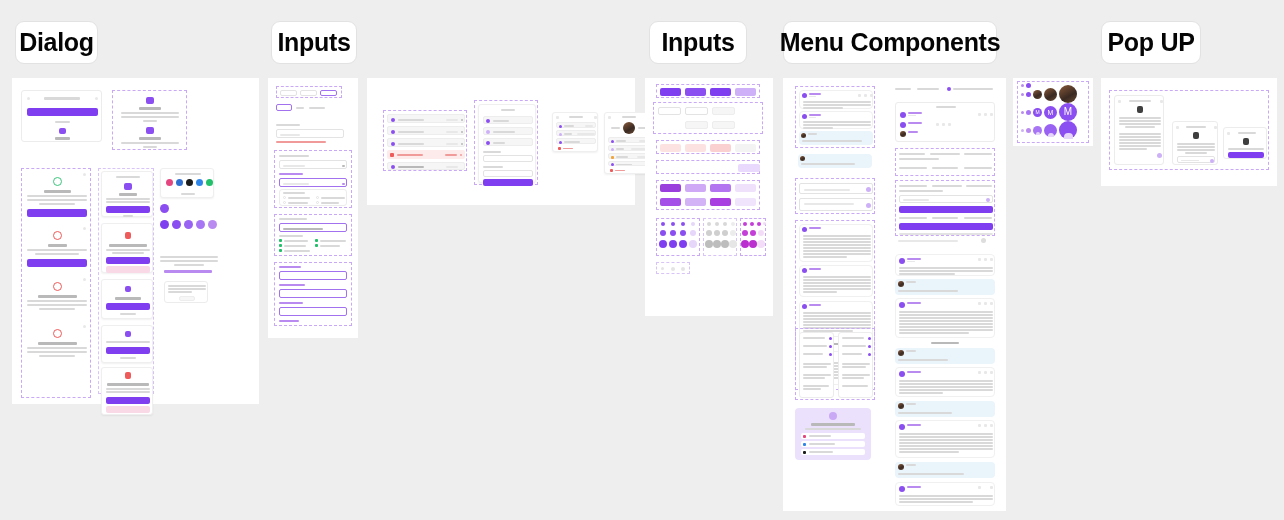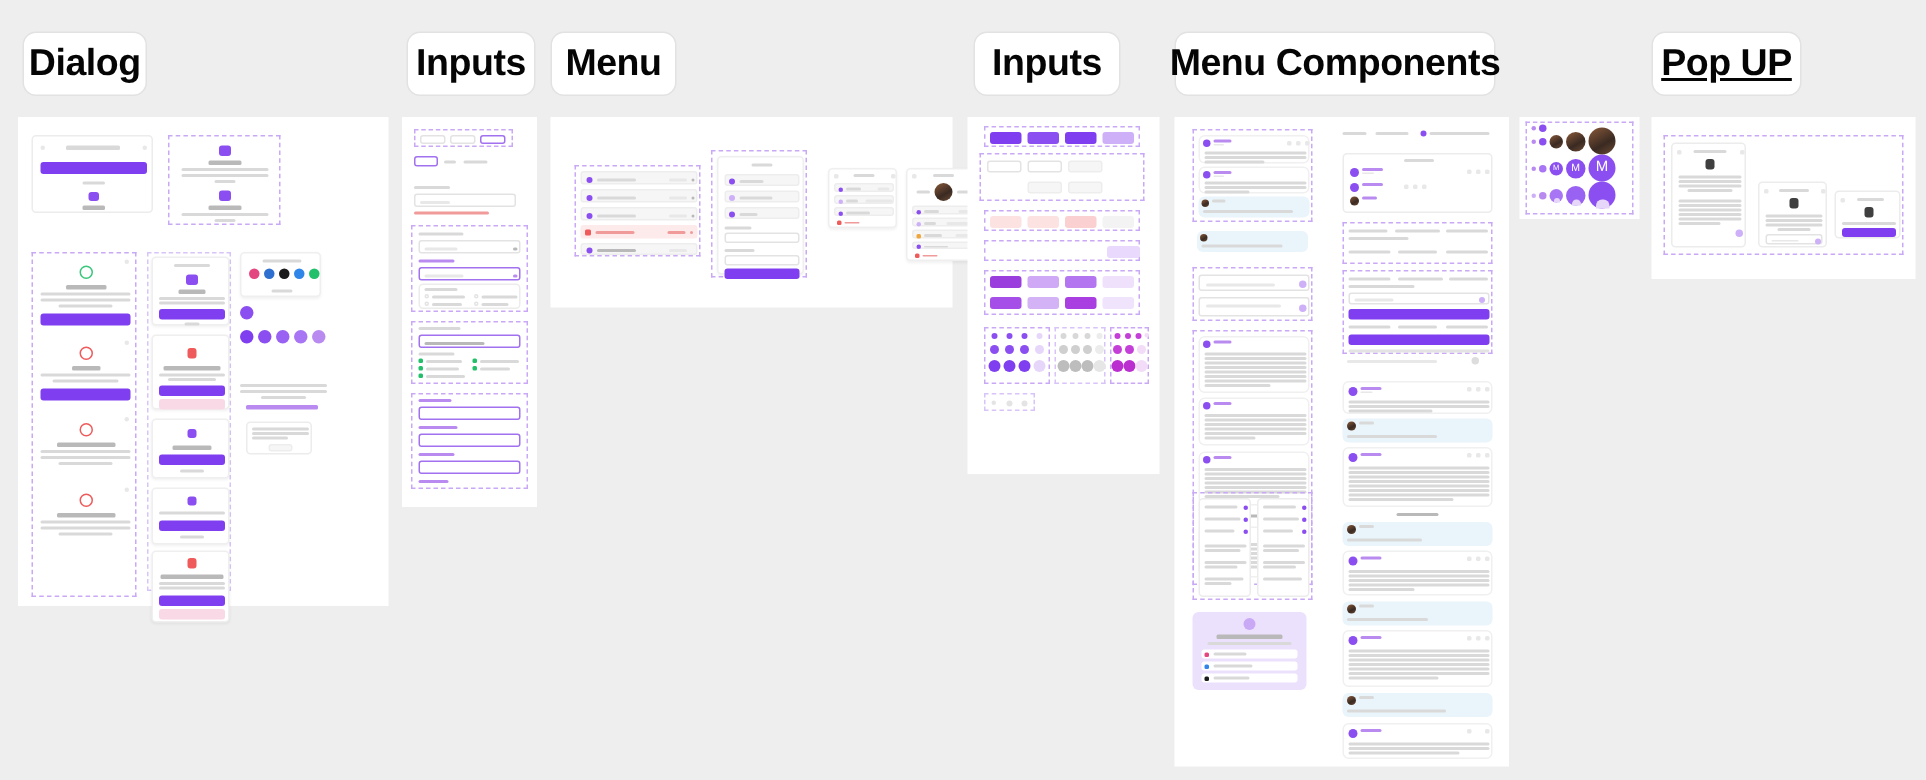--- a/index.html
+++ b/index.html
@@ -58,30 +58,27 @@
 <body>
 
 <div class="canvas">
 
   <div class="chip" style="left:15px;top:21px;width:83px;height:43px;font-size:25px;">
     <span>Dialog</span>
   </div>
   <div class="chip" style="left:271px;top:21px;width:86px;height:43px;font-size:25px;">
     <span>Inputs</span>
   </div>
-  <div class="chip" style="left:367px;top:21px;width:84px;height:43px;font-size:25px;">
-    <span>Menu</span>
-  </div>
   <div class="chip" style="left:649px;top:21px;width:98px;height:43px;font-size:25px;">
     <span>Inputs</span>
   </div>
   <div class="chip" style="left:783px;top:21px;width:214px;height:43px;font-size:25px;">
     <span>Menu Components</span>
   </div>
-  <div class="chip" style="left:1101px;top:21px;width:100px;height:43px;font-size:25px;text-decoration:underline;">
+  <div class="chip" style="left:1101px;top:21px;width:100px;height:43px;font-size:25px;">
     <span>Pop UP</span>
   </div>
 
   <div class="frame" style="left:12px;top:78px;width:247px;height:326px;">
 
     <div class="box card" style="left:9px;top:12px;width:81px;height:52px;">
       <div class="box line" style="left:22px;top:6px;width:36px;height:2.5px;"></div>
       <div class="box linel" style="left:5px;top:6px;width:3px;height:3px;border-radius:50%;"></div>
       <div class="box linel" style="left:73px;top:6px;width:3px;height:3px;border-radius:50%;"></div>
       <div class="box btn" style="left:5px;top:17px;width:71px;height:8px;"></div>

